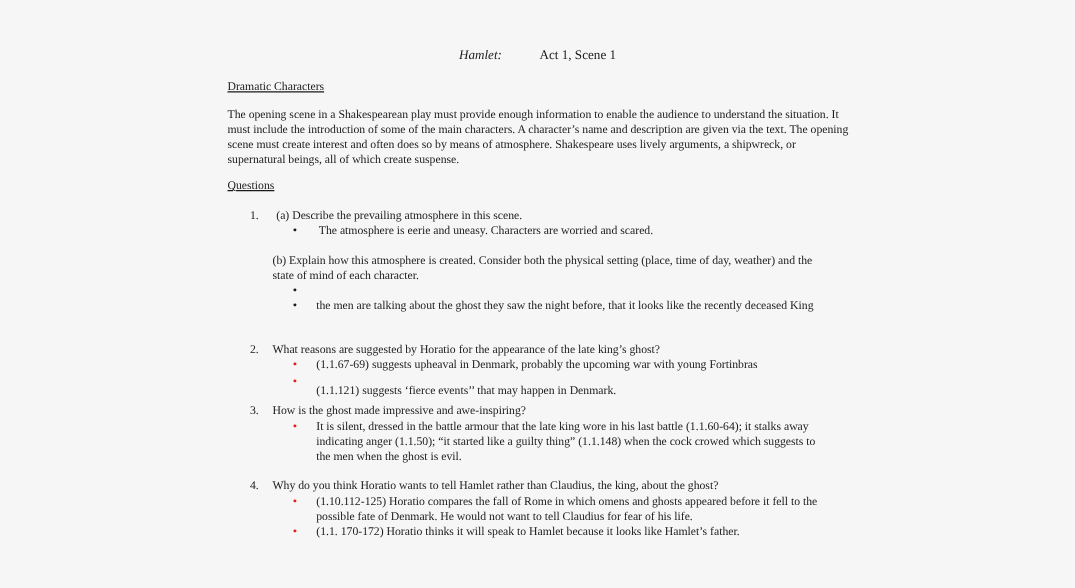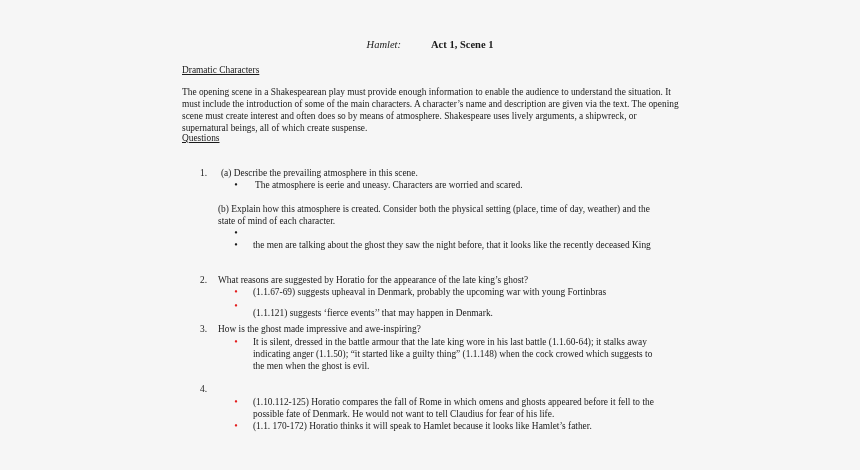--- a/index.html
+++ b/index.html
@@ -7,42 +7,42 @@
     width: 860px; height: 470px; overflow: hidden;
     background: #f6f6f6; color: #1a1a1a;
     font-family: "Liberation Serif", "DejaVu Serif", serif;
     font-size: 9.4px; line-height: 12px;
     position: relative;
   }
   .page { position: absolute; left: 0; top: 0; width: 860px; height: 470px; }
   .abs { position: absolute; white-space: nowrap; }
   .title { top: 39px; left: 0; width: 860px; text-align: center; font-size: 10.5px; white-space: nowrap; }
   .title .it { font-style: italic; }
-  .title .bd { font-weight: bold; margin-left: 28px; }
+  .title .bd { font-weight: normal; margin-left: 28px; }
   .u { text-decoration: underline; }
   .para { left: 182px; width: 500px; white-space: normal; }
   .num { width: 14px; }
   .bullet { width: 6px; height: 6px; text-align: center; font-size: 10px; line-height: 12px; }
   .blk { color: #1a1a1a; }
   .red { color: #e31c1c; }
 </style>
 </head>
 <body>
 
 <div class="page">
 
   <div class="abs title">
     <span class="it">Hamlet:</span><span class="bd"> Act 1, Scene 1</span>
   </div>
 
   <div class="abs u" style="left:182px; top:64px;">Dramatic Characters </div>
 
   <div class="abs para" style="top:86px;">The opening scene in a Shakespearean play must provide enough information to enable the audience to understand the situation. It must include the introduction of some of the main characters. A character’s name and description are given via the text. The opening scene must create interest and often does so by means of atmosphere. Shakespeare uses lively arguments, a shipwreck, or supernatural beings, all of which create suspense.</div>
 
-  <div class="abs u" style="left:182px; top:132px;">Questions</div>
+  <div class="abs u" style="left:182px; top:143px;">Questions</div>
 
   <div class="abs num" style="left:200px; top:167px;">1.</div>
   <div class="abs" style="left:221px; top:167px;">(a) Describe the prevailing atmosphere in this scene.</div>
   <div class="abs bullet blk" style="left:233px; top:179px;">•</div>
   <div class="abs" style="left:255px; top:179px;">The atmosphere is eerie and uneasy. Characters are worried and scared.</div>
 
   <div class="abs" style="left:218px; top:203px;">(b) Explain how this atmosphere is created. Consider both the physical setting (place, time of day, weather) and the</div>
   <div class="abs" style="left:218px; top:215px;">state of mind of each character.</div>
   <div class="abs bullet blk" style="left:233px; top:227px;">•</div>
   <div class="abs bullet blk" style="left:233px; top:239px;">•</div>
@@ -56,19 +56,20 @@
   <div class="abs" style="left:253px; top:307px;">(1.1.121) suggests ‘fierce events’’ that may happen in Denmark.</div>
 
   <div class="abs num" style="left:200px; top:323px;">3.</div>
   <div class="abs" style="left:218px; top:323px;">How is the ghost made impressive and awe-inspiring?</div>
   <div class="abs bullet red" style="left:233px; top:336px;">•</div>
   <div class="abs" style="left:253px; top:336px;">It is silent, dressed in the battle armour that the late king wore in his last battle (1.1.60-64); it stalks away</div>
   <div class="abs" style="left:253px; top:348px;">indicating anger (1.1.50); “it started like a guilty thing” (1.1.148) when the cock crowed which suggests to</div>
   <div class="abs" style="left:253px; top:360px;">the men when the ghost is evil.</div>
 
   <div class="abs num" style="left:200px; top:383px;">4.</div>
+  <div class="abs" style="left:218px; top:383px;">Why do you think Horatio wants to tell Hamlet rather than Claudius, the king, about the ghost?</div>
   <div class="abs bullet red" style="left:233px; top:396px;">•</div>
   <div class="abs" style="left:253px; top:396px;">(1.10.112-125) Horatio compares the fall of Rome in which omens and ghosts appeared before it fell to the</div>
   <div class="abs" style="left:253px; top:408px;">possible fate of Denmark. He would not want to tell Claudius for fear of his life.</div>
   <div class="abs bullet red" style="left:233px; top:420px;">•</div>
   <div class="abs" style="left:253px; top:420px;">(1.1. 170-172) Horatio thinks it will speak to Hamlet because it looks like Hamlet’s father.</div>
 
 </div>
 
 </body></html>

